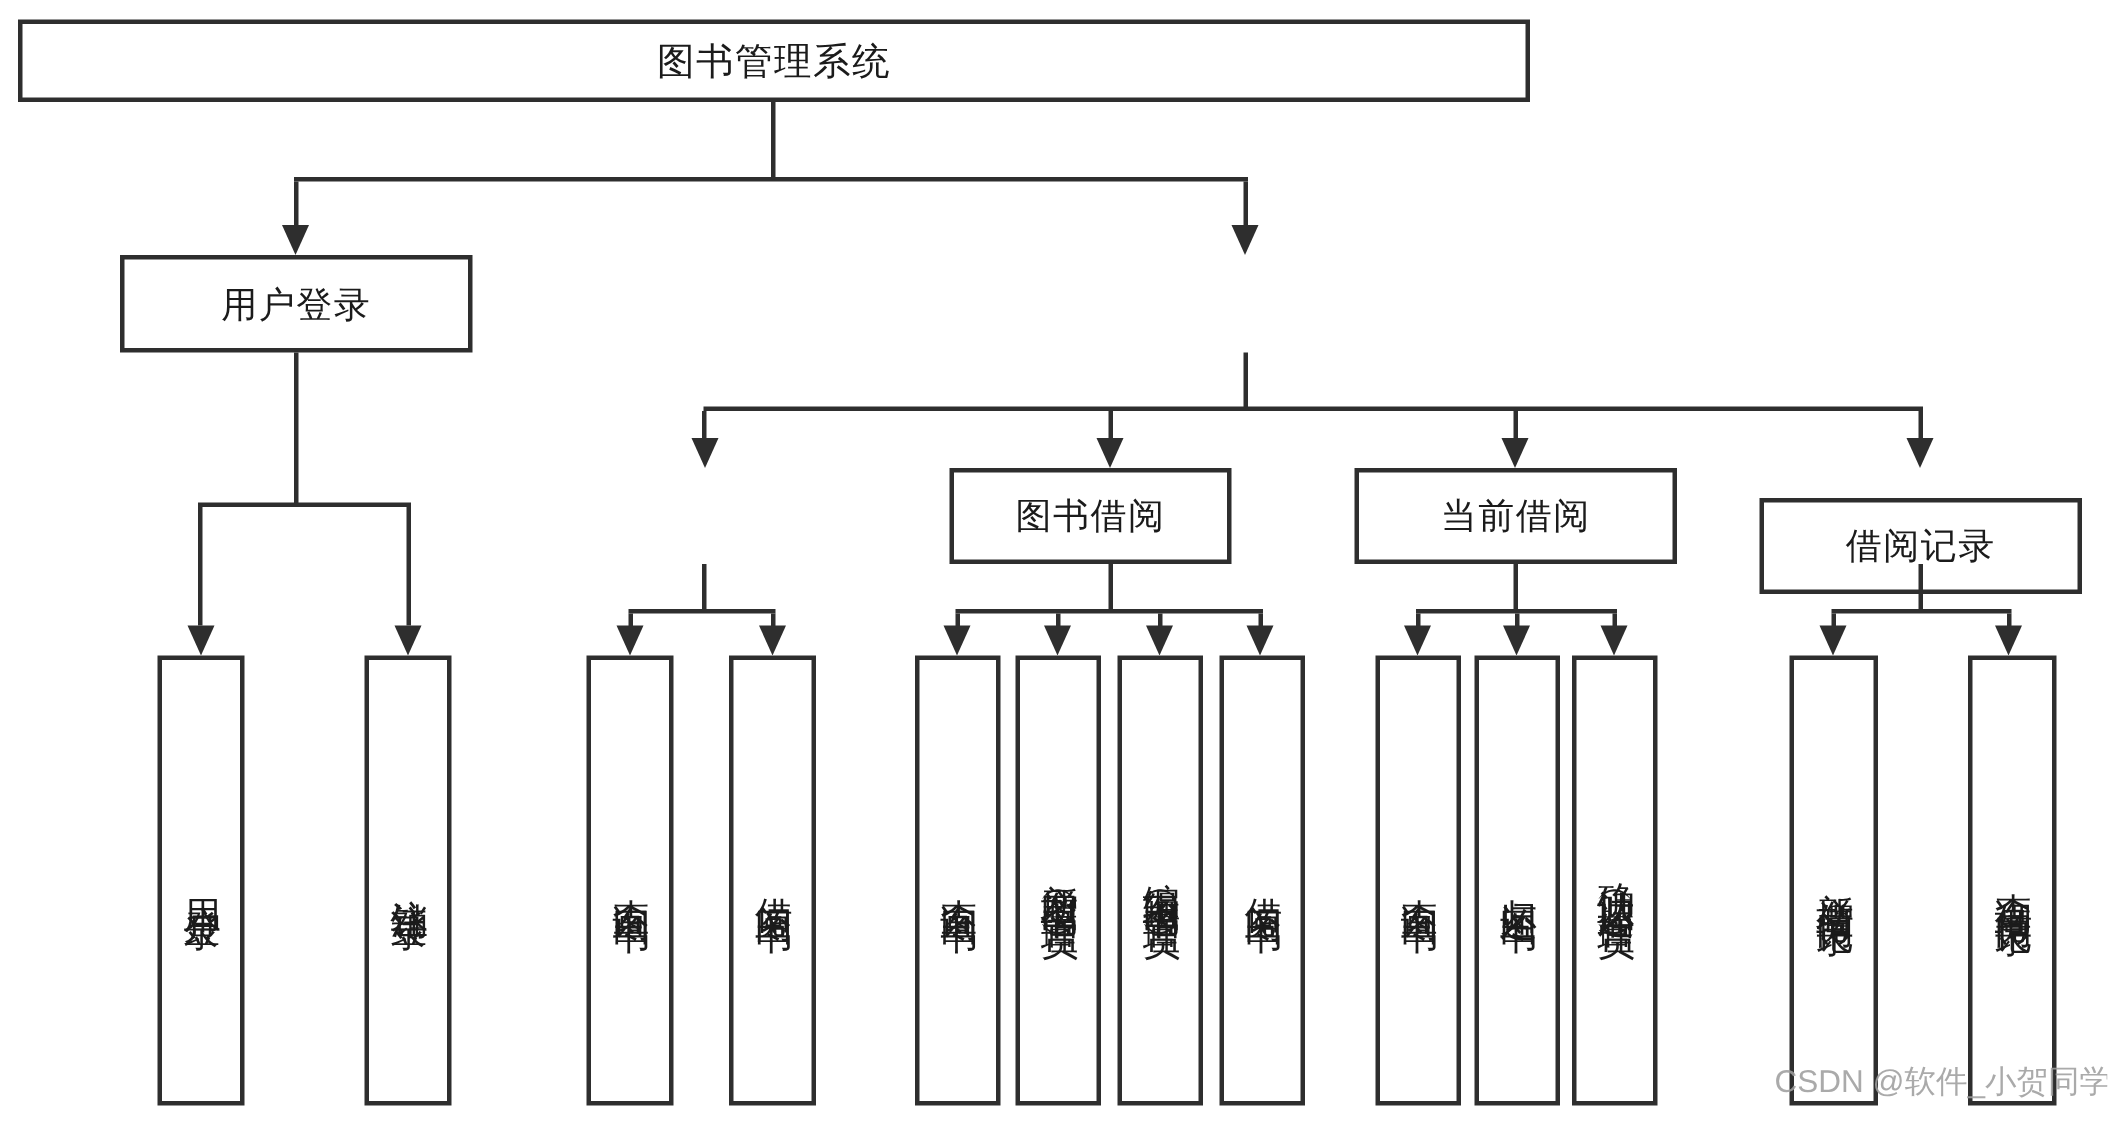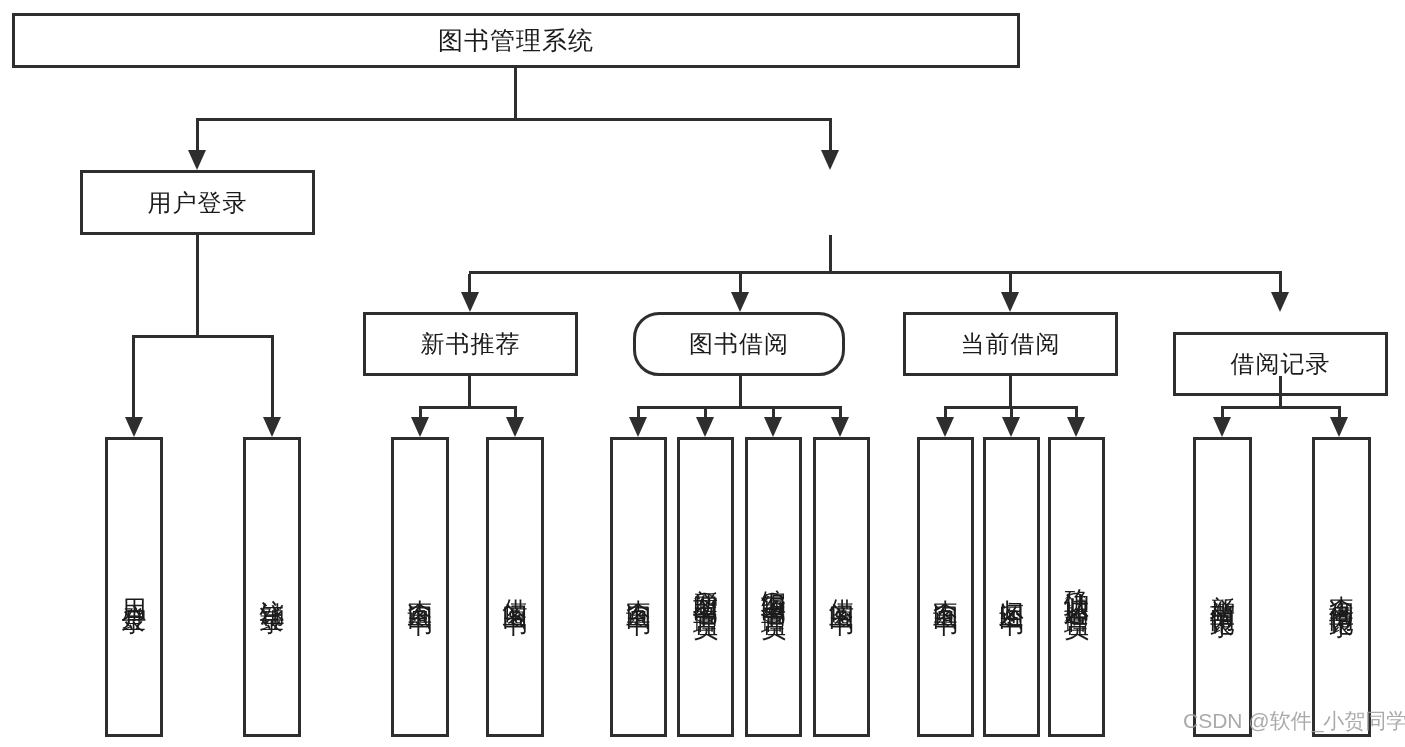--- a/index.html
+++ b/index.html
@@ -82,24 +82,21 @@
   <div class="line" style="left:469px;top:271px;width:813px;height:3px;"></div>
   <div class="line" style="left:468px;top:274px;width:3px;height:19px;"></div>
   <div class="line" style="left:739px;top:274px;width:3px;height:19px;"></div>
   <div class="line" style="left:1009px;top:274px;width:3px;height:19px;"></div>
   <div class="line" style="left:1279px;top:274px;width:3px;height:19px;"></div>
   <div class="arrow" style="left:461px;top:292px;"></div>
   <div class="arrow" style="left:731px;top:292px;"></div>
   <div class="arrow" style="left:1001px;top:292px;"></div>
   <div class="arrow" style="left:1271px;top:292px;"></div>
 
-  <div class="hbox" style="left:363px;top:312px;width:215px;height:64px;">
-    <span>新书推荐</span>
-  </div>
-  <div class="hbox" style="left:633px;top:312px;width:212px;height:64px;border-radius:26px;">
+  <div class="hbox" style="left:633px;top:312px;width:188px;height:64px;">
     <span>图书借阅</span>
   </div>
   <div class="hbox" style="left:903px;top:312px;width:215px;height:64px;">
     <span>当前借阅</span>
   </div>
   <div class="hbox" style="left:1173px;top:332px;width:215px;height:64px;">
     <span>借阅记录</span>
   </div>
 
   <div class="line" style="left:468px;top:376px;width:3px;height:32px;"></div>

